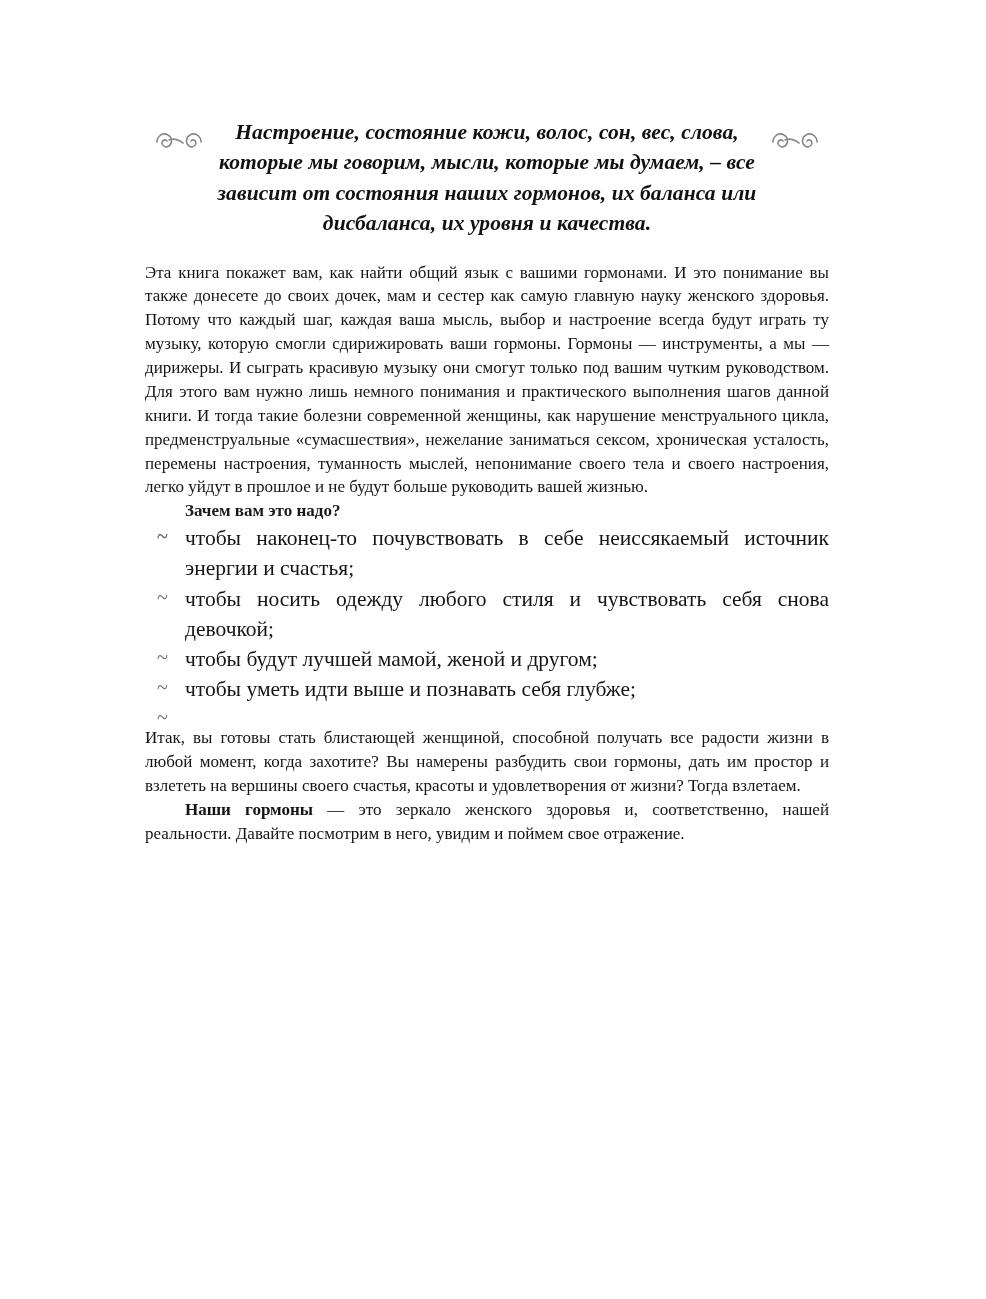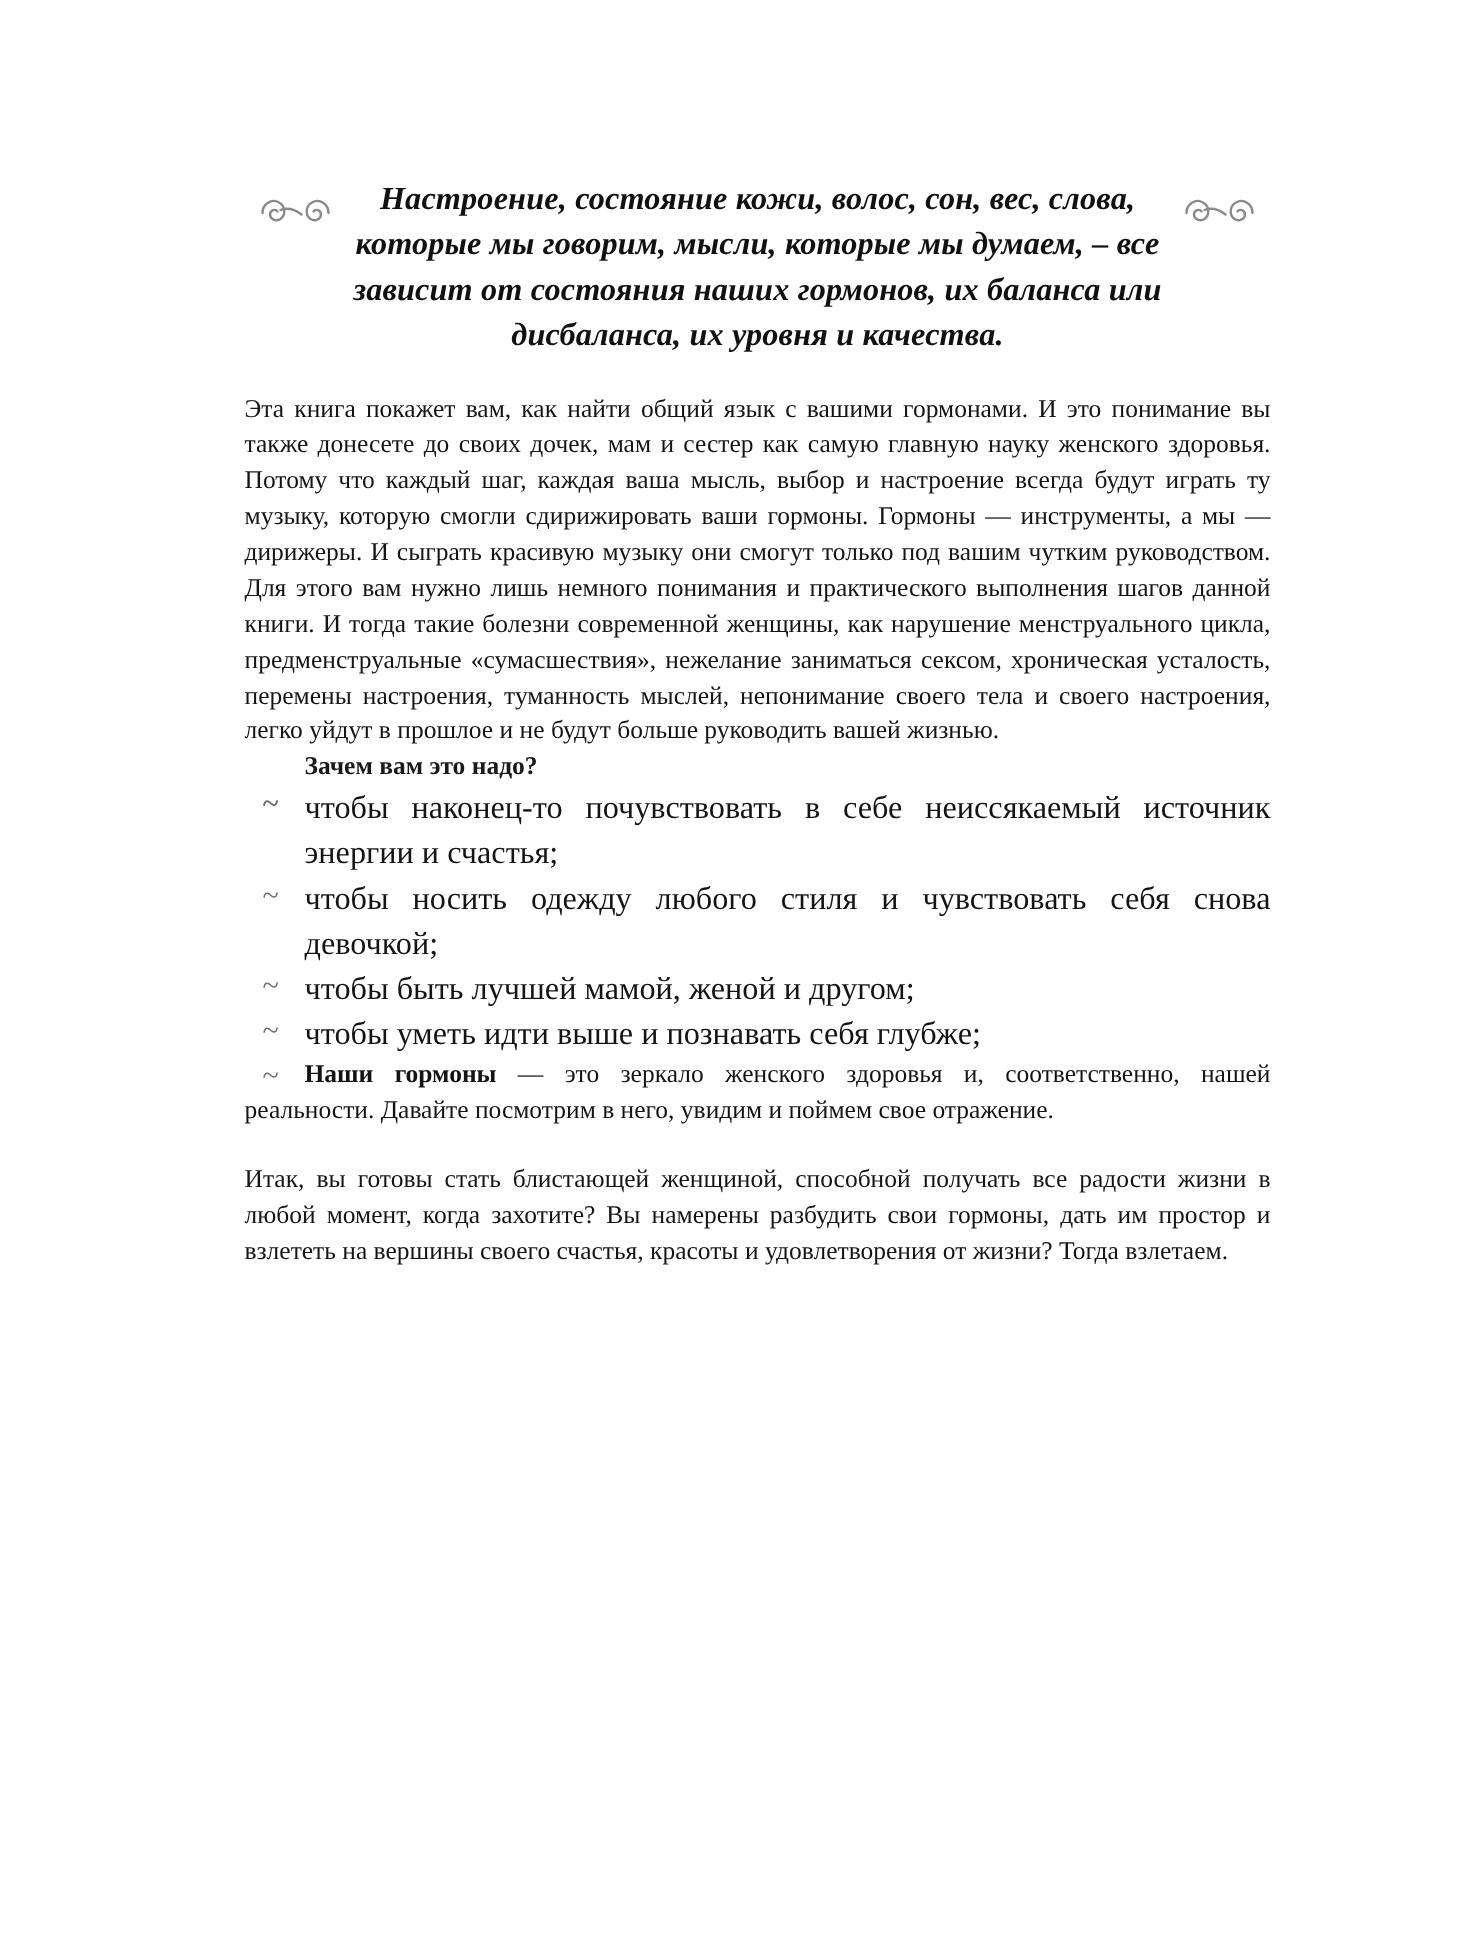--- a/index.html
+++ b/index.html
@@ -13,21 +13,20 @@
     font-family: "Liberation Serif", serif;
     color: #1a1a1a;
     overflow: hidden;
   }
   .page {
     position: relative;
     width: 904px;
     height: 1299px;
     box-sizing: border-box;
     padding: 95px 75px 0 145px;
-    margin-left: 18px;
   }
 
   
   .epigraph-block {
     position: relative;
     margin: 0 0 22px 0;
     padding: 0 70px;
   }
   .epigraph {
     font-style: italic;
@@ -127,28 +126,28 @@
     <li>
       <span class="tilde">~</span>
       <span>чтобы наконец-то почувствовать в себе неиссякаемый источник энергии и счастья;</span>
     </li>
     <li>
       <span class="tilde">~</span>
       <span>чтобы носить одежду любого стиля и чувствовать себя снова девочкой;</span>
     </li>
     <li>
       <span class="tilde">~</span>
-      <span>чтобы быть лучшей мамой, женой и другом;</span>
+      <span>чтобы будут лучшей мамой, женой и другом;</span>
     </li>
     <li>
       <span class="tilde">~</span>
       <span>чтобы уметь идти выше и познавать себя глубже;</span>
     </li>
     <li>
       <span class="tilde">~</span>
     </li>
   </ul>
 
+  <p class="para gap">Итак, вы готовы стать блистающей женщиной, способной получать все радости жизни в любой момент, когда захотите? Вы намерены разбудить свои гормоны, дать им простор и взлететь на вершины своего счастья, красоты и удовлетворения от жизни? Тогда взлетаем.</p>
+
   <p class="para indent"><span class="lead-bold">Наши гормоны</span><span> — это зеркало женского здоровья и, соответственно, нашей реальности. Давайте посмотрим в него, увидим и поймем свое отражение.</span></p>
-
-  <p class="para gap">Итак, вы готовы стать блистающей женщиной, способной получать все радости жизни в любой момент, когда захотите? Вы намерены разбудить свои гормоны, дать им простор и взлететь на вершины своего счастья, красоты и удовлетворения от жизни? Тогда взлетаем.</p>
 
 </div>
 
 </body></html>

